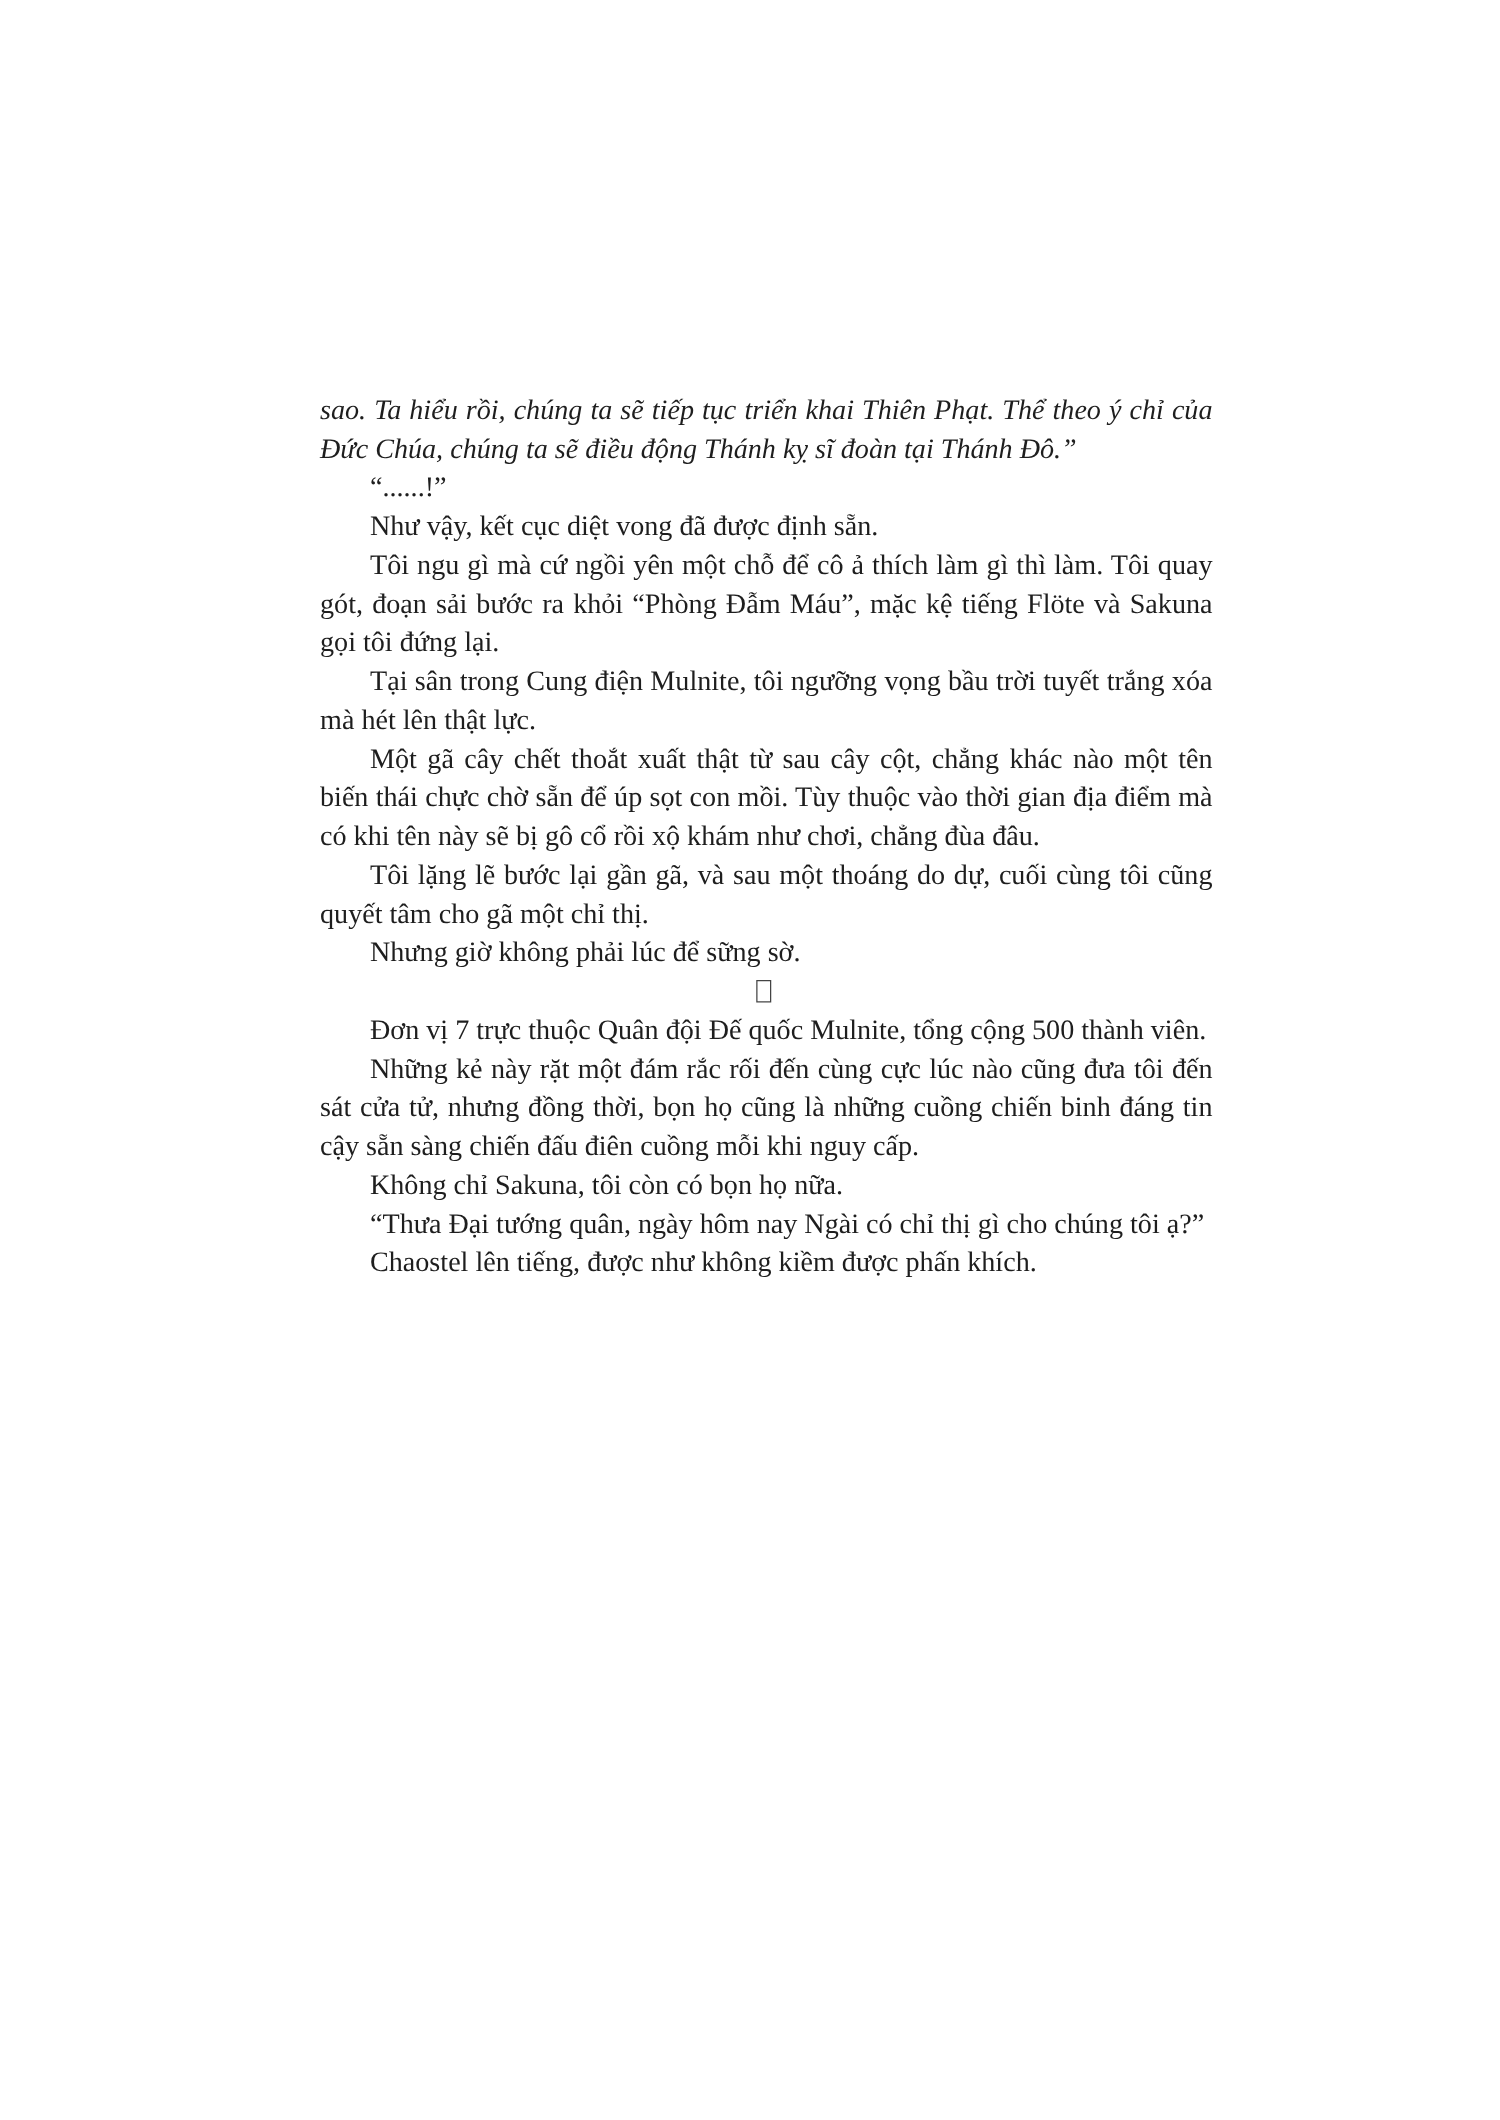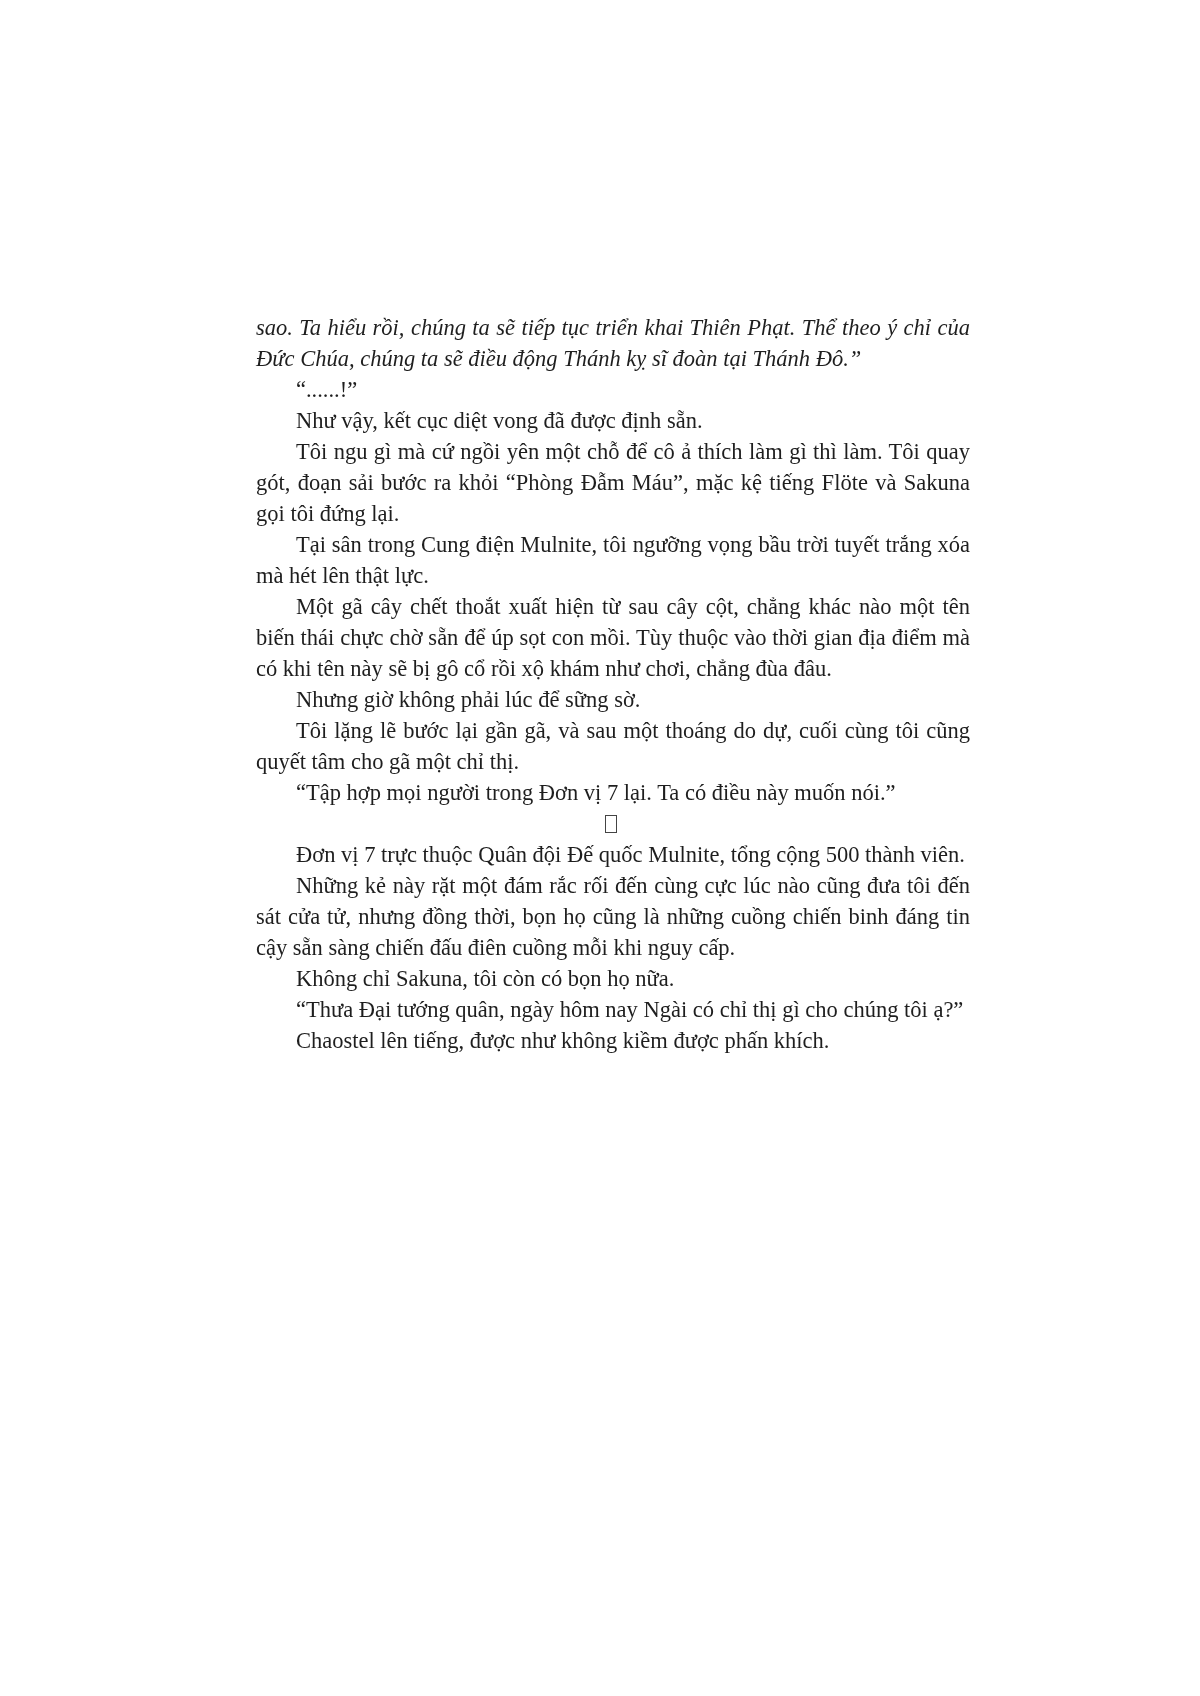--- a/index.html
+++ b/index.html
@@ -59,24 +59,23 @@
 </head>
 <body>
 
 <div class="page">
   <div class="text-block">
     <p class="para no-indent italic">sao. Ta hiểu rồi, chúng ta sẽ tiếp tục triển khai Thiên Phạt. Thể theo ý chỉ của Đức Chúa, chúng ta sẽ điều động Thánh kỵ sĩ đoàn tại Thánh Đô.”</p>
     <p class="para">“......!”</p>
     <p class="para">Như vậy, kết cục diệt vong đã được định sẵn.</p>
     <p class="para">Tôi ngu gì mà cứ ngồi yên một chỗ để cô ả thích làm gì thì làm. Tôi quay gót, đoạn sải bước ra khỏi “Phòng Đẫm Máu”, mặc kệ tiếng Flöte và Sakuna gọi tôi đứng lại.</p>
     <p class="para">Tại sân trong Cung điện Mulnite, tôi ngưỡng vọng bầu trời tuyết trắng xóa mà hét lên thật lực.</p>
-    <p class="para">Một gã cây chết thoắt xuất hiện từ sau cây cột, chẳng khác nào một tên biến thái chực chờ sẵn để úp sọt con mồi. Tùy thuộc vào thời gian địa điểm mà có khi tên này sẽ bị gô cổ rồi xộ khám như chơi, chẳng đùa đâu.</p>
+    <p class="para">Một gã cây chết thoắt xuất thật từ sau cây cột, chẳng khác nào một tên biến thái chực chờ sẵn để úp sọt con mồi. Tùy thuộc vào thời gian địa điểm mà có khi tên này sẽ bị gô cổ rồi xộ khám như chơi, chẳng đùa đâu.</p>
+    <p class="para">Tôi lặng lẽ bước lại gần gã, và sau một thoáng do dự, cuối cùng tôi cũng quyết tâm cho gã một chỉ thị.</p>
     <p class="para">Nhưng giờ không phải lúc để sững sờ.</p>
-    <p class="para">Tôi lặng lẽ bước lại gần gã, và sau một thoáng do dự, cuối cùng tôi cũng quyết tâm cho gã một chỉ thị.</p>
-    <p class="para">“Tập hợp mọi người trong Đơn vị 7 lại. Ta có điều này muốn nói.”</p>
 
     <div class="separator">
       <span class="missing-glyph"></span>
     </div>
 
     <p class="para">Đơn vị 7 trực thuộc Quân đội Đế quốc Mulnite, tổng cộng 500 thành viên.</p>
     <p class="para">Những kẻ này rặt một đám rắc rối đến cùng cực lúc nào cũng đưa tôi đến sát cửa tử, nhưng đồng thời, bọn họ cũng là những cuồng chiến binh đáng tin cậy sẵn sàng chiến đấu điên cuồng mỗi khi nguy cấp.</p>
     <p class="para">Không chỉ Sakuna, tôi còn có bọn họ nữa.</p>
     <p class="para">“Thưa Đại tướng quân, ngày hôm nay Ngài có chỉ thị gì cho chúng tôi ạ?”</p>
     <p class="para">Chaostel lên tiếng, được như không kiềm được phấn khích.</p>

